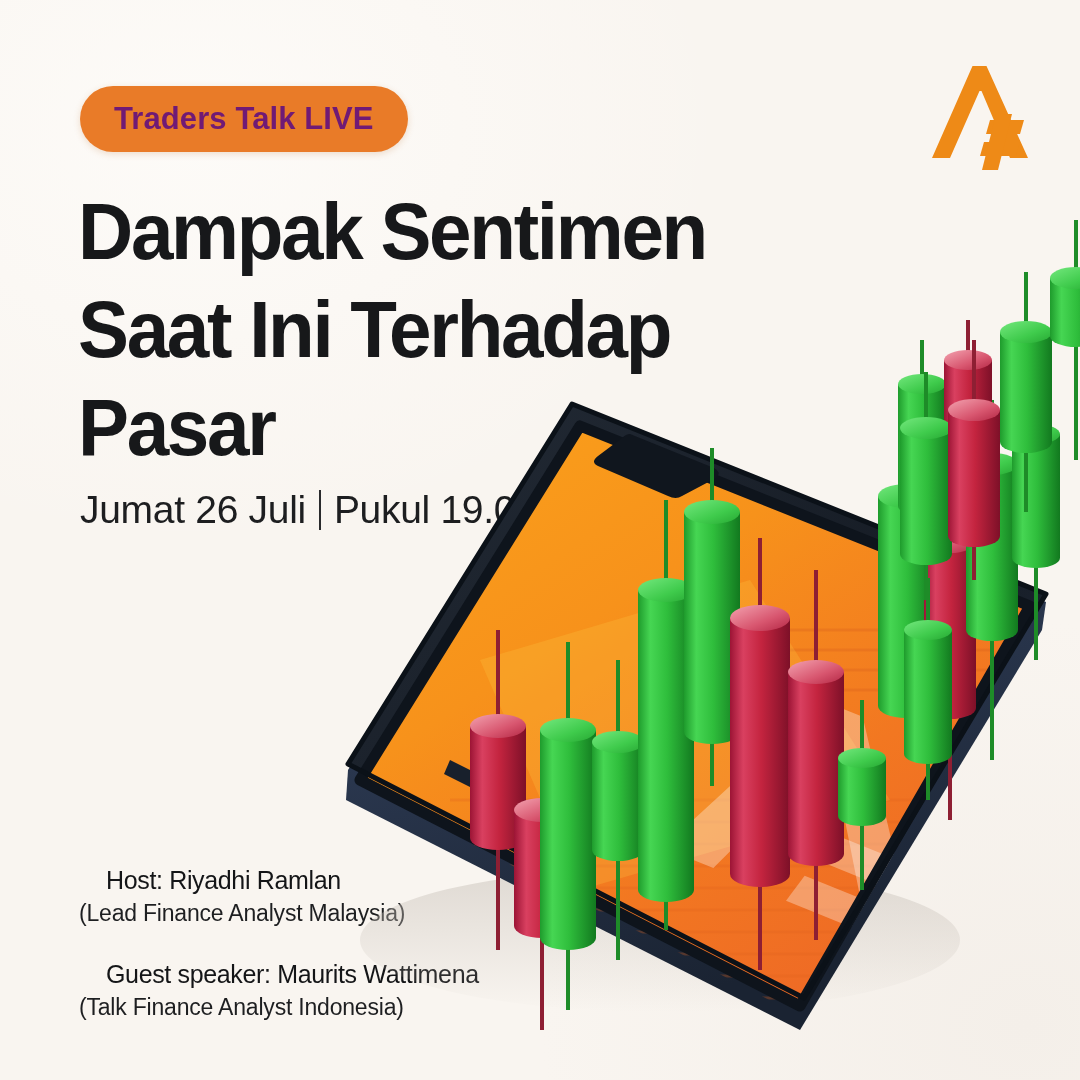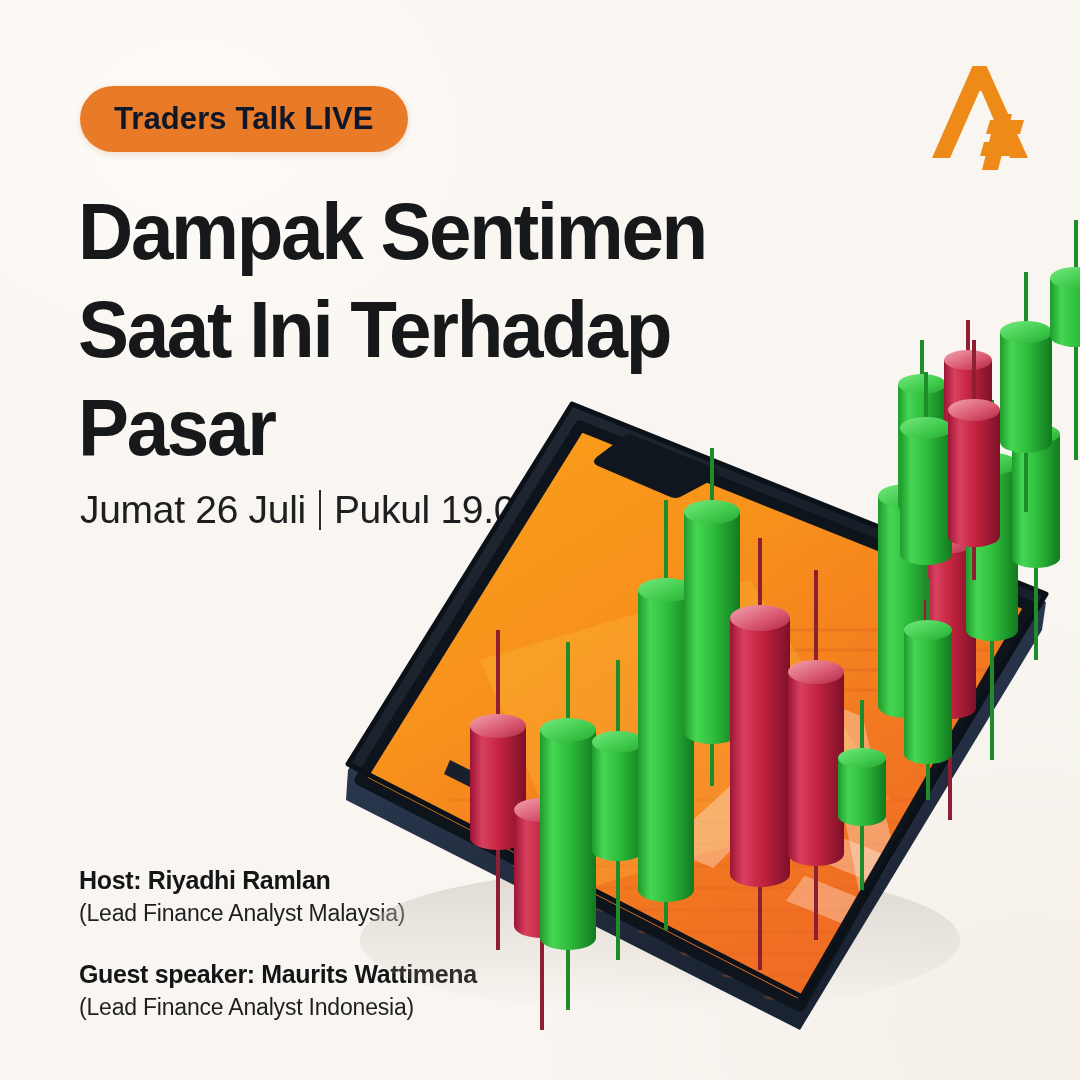--- a/index.html
+++ b/index.html
@@ -31,21 +31,21 @@
   .badge {
     position:absolute; left:80px; top:86px;
     height:66px;
     padding:0 34px;
     display:flex; align-items:center; justify-content:center;
     background:#E97B28;
     border-radius:40px;
     box-shadow:0 2px 7px rgba(180,100,30,.20);
   }
   .badge-label {
-    color:#0f172a;
+    color:#701a75;
     font-size:31px;
     font-weight:bold;
     letter-spacing:.1px;
     white-space:nowrap;
   }
 
   
   .headline {
     position:absolute; left:78px; top:192px;
     width:760px;
@@ -75,23 +75,24 @@
     width:2px; height:40px;
     background:#2A2B2D;
   }
 
   
   .speakers { position:absolute; left:79px; top:866px; }
   .spk-block + .spk-block { margin-top:33px; }
   .spk-name {
     color:#141517;
     font-size:25px;
-    font-weight:bold;
+    font-weight:normal;
     letter-spacing:-.35px;
     white-space:nowrap;
+    margin-left:27px;
   }
   .spk-role {
     margin-top:5px;
     color:#1E1F21;
     font-size:23px;
     font-weight:normal;
     letter-spacing:-.2px;
     white-space:nowrap;
   }
 
@@ -140,21 +141,21 @@
     <span>Pukul 19.00 WIB</span>
   </div>
 
   <div class="speakers">
     <div class="spk-block">
       <div class="spk-name">Host: Riyadhi Ramlan</div>
       <div class="spk-role">(Lead Finance Analyst Malaysia)</div>
     </div>
     <div class="spk-block">
       <div class="spk-name">Guest speaker: Maurits Wattimena</div>
-      <div class="spk-role">(Lead Finance Analyst Indonesia)</div>
+      <div class="spk-role">(Talk Finance Analyst Indonesia)</div>
     </div>
   </div>
 
   <div class="artwork">
     <svg viewBox="0 0 780 780">
       <defs>
         <linearGradient id="screenGrad" x1="0" y1="0" x2="0.75" y2="1">
           <stop offset="0%" stop-color="#FBA21B"></stop>
           <stop offset="38%" stop-color="#F7921B"></stop>
           <stop offset="72%" stop-color="#F27721"></stop>

